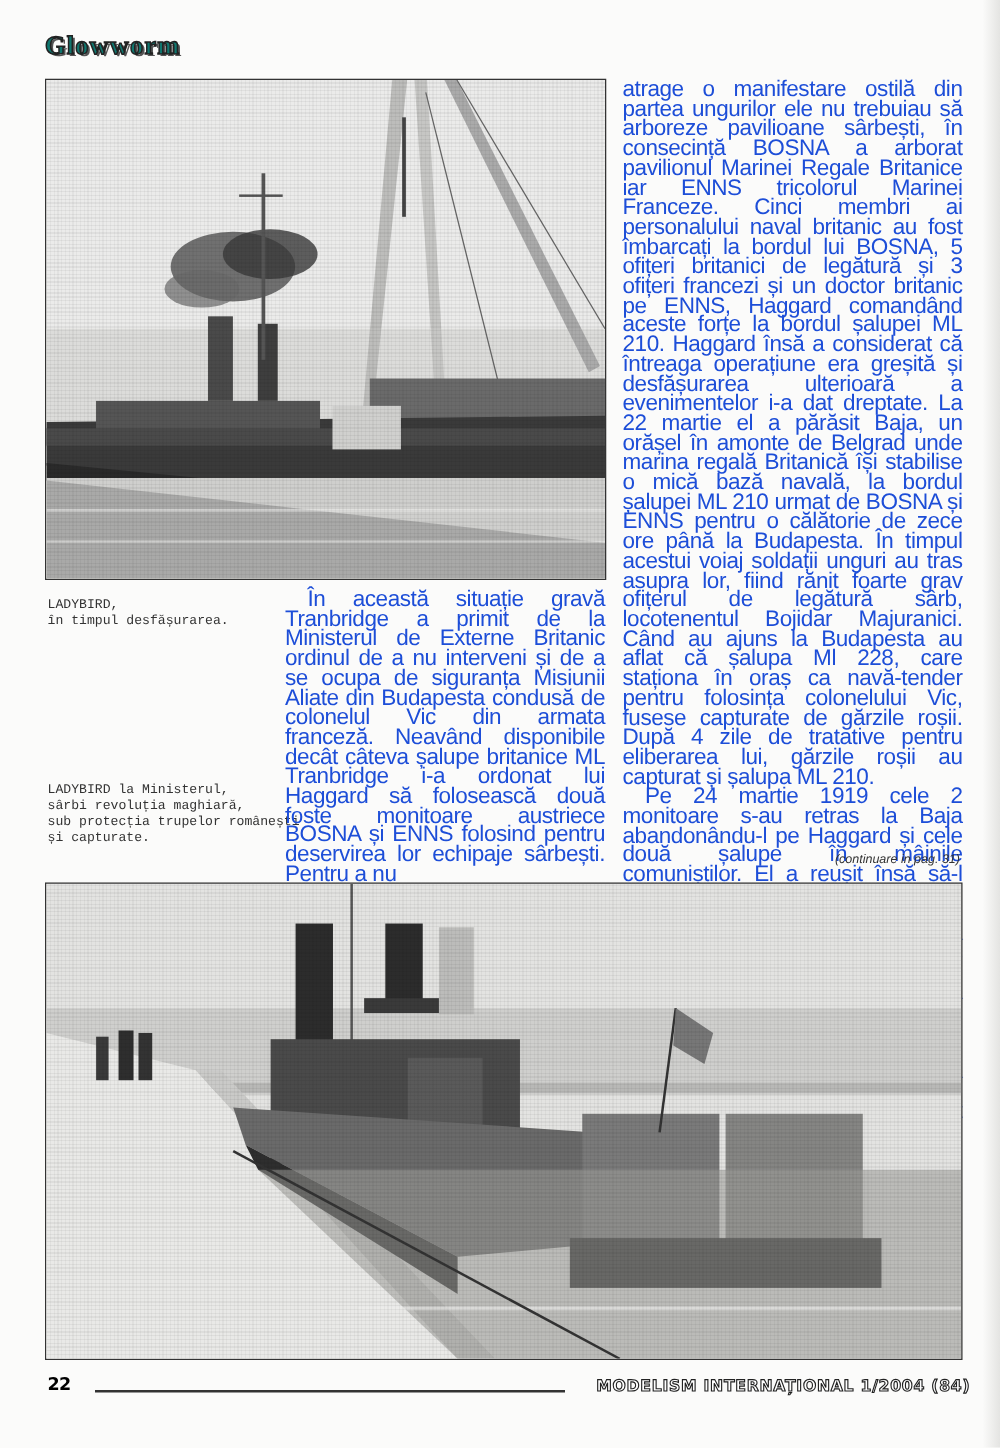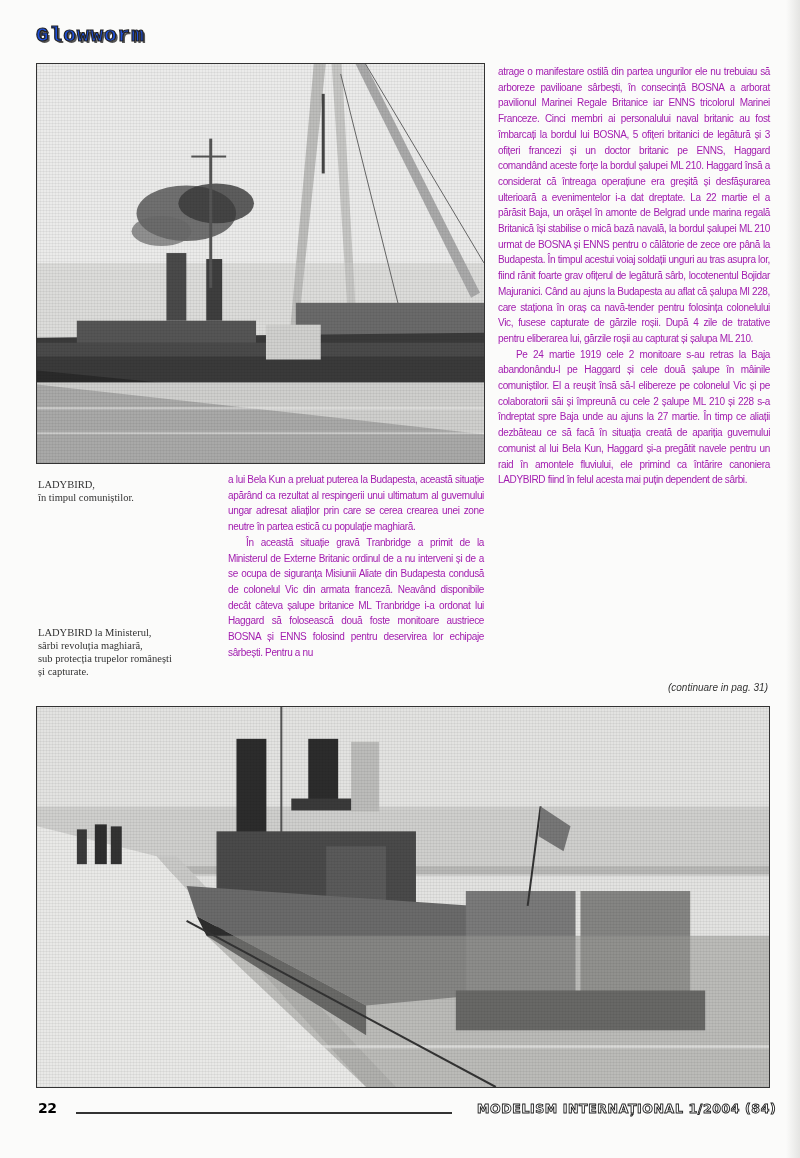--- a/index.html
+++ b/index.html
@@ -8,50 +8,50 @@
     background: #fbfbfa;
     font-family: "Liberation Sans", sans-serif;
     color: #1a1a1a;
   }
   .page-edge {
     position: absolute; right: 0; top: 0; width: 14px; height: 1158px;
     background: linear-gradient(90deg, rgba(255,255,255,0), #e4e4e2);
   }
   .header-title {
     position: absolute; left: 36px; top: 24px;
-    font-family: Liberation Mono, monospace; font-weight: bold;
+    font-family: Liberation Serif, serif; font-weight: bold;
     font-size: 21px; letter-spacing: 1px;
-    color: #1d4ed8;
+    color: #0f766e;
     -webkit-text-stroke: 1.2px #222;
     text-shadow: 2px 2px 0 #555;
   }
   .photo {
     position: absolute; border: 1.5px solid #333; box-sizing: border-box; overflow: hidden;
     background: #e6e6e4;
   }
   .photo-top { left: 36px; top: 63px; width: 449px; height: 401px; }
   .photo-bottom { left: 36px; top: 706px; width: 734px; height: 382px; }
   .photo svg { display: block; width: 100%; height: 100%; }
   .hatch {
     position: absolute; inset: 0; pointer-events: none;
     background-image:
       repeating-linear-gradient(0deg, rgba(0,0,0,0.05) 0 1px, transparent 1px 3px),
       repeating-linear-gradient(90deg, rgba(0,0,0,0.04) 0 1px, transparent 1px 3px);
   }
   .caption {
     position: absolute; font-size: 10.5px; line-height: 13px; color: #333;
-    font-family: Liberation Serif, serif;
+    font-family: Liberation Mono, monospace;
   }
   .caption div { white-space: nowrap; }
   .cap-1 { left: 38px; top: 478px; }
   .cap-2 { left: 38px; top: 626px; }
   .col {
     position: absolute;
     font-family: "Liberation Sans", sans-serif;
-    font-size: 10px; line-height: 15.7px; color: #a21caf;
+    font-size: 18px; line-height: 15.7px; color: #1d4ed8;
     text-align: justify; font-stretch: condensed;
   }
   .col p { margin: 0; }
   .col p.indent { text-indent: 18px; }
   .col-mid { left: 228px; top: 472px; width: 256px; letter-spacing: -0.35px; }
   .col-right { left: 498px; top: 64px; width: 272px; letter-spacing: -0.35px; }
   .continuation {
     position: absolute; right: 32px; top: 682px;
     font-style: italic; font-size: 10px; color: #333;
   }
@@ -111,31 +111,30 @@
     <rect y="320" width="449" height="81" fill="#cfcfcd"></rect>
     <polygon points="0,322 449,372 449,401 0,401" fill="#8a8a8a" opacity="0.55"></polygon>
     <rect x="0" y="345" width="449" height="2" fill="#f0f0ee" opacity="0.6"></rect>
     <rect x="0" y="370" width="449" height="2" fill="#f0f0ee" opacity="0.5"></rect>
   </svg>
   <div class="hatch"></div>
 </div>
 
 <div class="caption cap-1">
   <div>LADYBIRD,</div>
-  <div>în timpul comuniștilor.</div>
+  <div>în timpul desfășurarea.</div>
 </div>
 <div class="caption cap-2">
   <div>LADYBIRD la Ministerul,</div>
   <div>sârbi revoluția maghiară,</div>
   <div>sub protecția trupelor românești</div>
   <div>și capturate.</div>
 </div>
 
 <div class="col col-mid">
-  <p>a lui Bela Kun a preluat puterea la Budapesta, această situație apărând ca rezultat al respingerii unui ultimatum al guvernului ungar adresat aliaților prin care se cerea crearea unei zone neutre în partea estică cu populație maghiară.</p>
   <p class="indent">În această situație gravă Tranbridge a primit de la Ministerul de Externe Britanic ordinul de a nu interveni și de a se ocupa de siguranța Misiunii Aliate din Budapesta condusă de colonelul Vic din armata franceză. Neavând disponibile decât câteva șalupe britanice ML Tranbridge i-a ordonat lui Haggard să folosească două foste monitoare austriece BOSNA și ENNS folosind pentru deservirea lor echipaje sârbești. Pentru a nu</p>
 </div>
 
 <div class="col col-right">
   <p>atrage o manifestare ostilă din partea ungurilor ele nu trebuiau să arboreze pavilioane sârbești, în consecință BOSNA a arborat pavilionul Marinei Regale Britanice iar ENNS tricolorul Marinei Franceze. Cinci membri ai personalului naval britanic au fost îmbarcați la bordul lui BOSNA, 5 ofițeri britanici de legătură și 3 ofițeri francezi și un doctor britanic pe ENNS, Haggard comandând aceste forțe la bordul șalupei ML 210. Haggard însă a considerat că întreaga operațiune era greșită și desfășurarea ulterioară a evenimentelor i-a dat dreptate. La 22 martie el a părăsit Baja, un orășel în amonte de Belgrad unde marina regală Britanică își stabilise o mică bază navală, la bordul șalupei ML 210 urmat de BOSNA și ENNS pentru o călătorie de zece ore până la Budapesta. În timpul acestui voiaj soldații unguri au tras asupra lor, fiind rănit foarte grav ofițerul de legătură sârb, locotenentul Bojidar Majuranici. Când au ajuns la Budapesta au aflat că șalupa Ml 228, care staționa în oraș ca navă-tender pentru folosința colonelului Vic, fusese capturate de gărzile roșii. După 4 zile de tratative pentru eliberarea lui, gărzile roșii au capturat și șalupa ML 210.</p>
   <p class="indent">Pe 24 martie 1919 cele 2 monitoare s-au retras la Baja abandonându-l pe Haggard și cele două șalupe în mâinile comuniștilor. El a reușit însă să-l elibereze pe colonelul Vic și pe colaboratorii săi și împreună cu cele 2 șalupe ML 210 și 228 s-a îndreptat spre Baja unde au ajuns la 27 martie. În timp ce aliații dezbăteau ce să facă în situația creată de apariția guvernului comunist al lui Bela Kun, Haggard și-a pregătit navele pentru un raid în amontele fluviului, ele primind ca întărire canoniera LADYBIRD fiind în felul acesta mai puțin dependent de sârbi.</p>
 </div>
 
 <div class="continuation">(continuare in pag. 31)</div>
 

